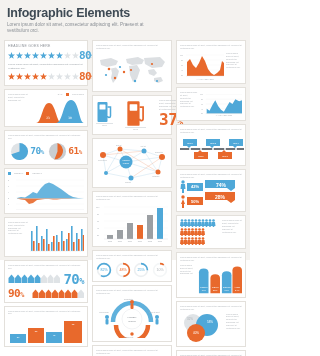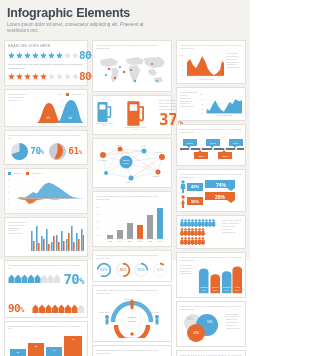--- a/index.html
+++ b/index.html
@@ -244,21 +244,21 @@
               <path d="M53,10 L59,3 L65,10 L65,20 L53,20 Z"></path>
             </g>
             <g fill="#dfe3e6">
               <path d="M66,10 L72,3 L78,10 L78,20 L66,20 Z"></path>
                 <path d="M79,10 L85,3 L91,10 L91,20 L79,20 Z"></path>
               <path d="M92,10 L98,3 L104,10 L104,20 L92,20 Z"></path>
             </g>
           </svg>
           <span class="pct blue" style="font-size:14px"><span>70</span><span class="u">%</span></span>
         </div>
-        <div class="row-flex" style="margin-top:17px">
+        <div class="row-flex" style="margin-top:2px">
           <span class="pct orange" style="font-size:11px"><span>90</span><span class="u">%</span></span>
           <svg width="52" height="11" viewBox="0 0 104 22">
             <g fill="#e8692c">
               <path d="M1,10 L7,3 L13,10 L13,20 L1,20 Z"></path>
                 <path d="M14,10 L20,3 L26,10 L26,20 L14,20 Z"></path>
               <path d="M27,10 L33,3 L39,10 L39,20 L27,20 Z"></path>
                 <path d="M40,10 L46,3 L52,10 L52,20 L40,20 Z"></path>
               <path d="M53,10 L59,3 L65,10 L65,20 L53,20 Z"></path>
                 <path d="M66,10 L72,3 L78,10 L78,20 L66,20 Z"></path>
               <path d="M79,10 L85,3 L91,10 L91,20 L79,20 Z"></path>

